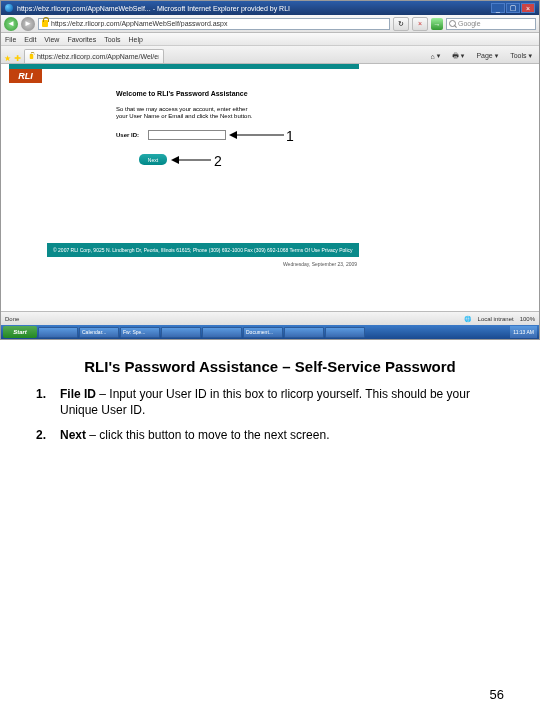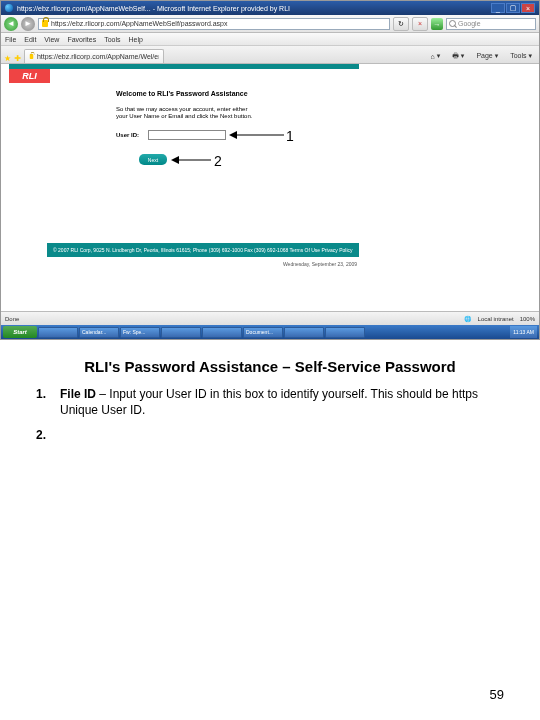--- a/index.html
+++ b/index.html
@@ -80,21 +80,21 @@
   .mag{width:7px;height:7px;border:1px solid #888;border-radius:50%;position:relative;}
   .mag::after{content:"";position:absolute;width:3px;height:1px;background:#888;bottom:-1px;right:-2px;transform:rotate(45deg);}
   .menubar{height:13px;background:linear-gradient(#fafafa,#e8e8e8);border-bottom:1px solid #ccc;display:flex;align-items:center;padding:0 4px;gap:8px;color:#333;}
   .tabbar{height:18px;background:linear-gradient(#f4f4f4,#e0e0e0);border-bottom:1px solid #bbb;display:flex;align-items:flex-end;padding:0 3px;gap:3px;}
   .tab{height:14px;width:140px;background:linear-gradient(#fff,#eee);border:1px solid #bbb;border-bottom:none;border-radius:2px 2px 0 0;display:flex;align-items:center;padding:0 4px;gap:3px;}
   .star{color:#fc0;font-size:8px;}
   .toolbar-right{margin-left:auto;display:flex;gap:4px;align-items:center;color:#333;}
   .tb-btn{height:14px;padding:0 3px;display:flex;align-items:center;gap:2px;border:1px solid transparent;}
   .page-area{position:absolute;top:63px;left:0;right:0;bottom:30px;background:#fff;}
   .teal-bar{position:absolute;left:8px;top:0;right:180px;height:5px;background:#0a8a8a;}
-  .rli-logo{position:absolute;left:8px;top:5px;width:41px;height:14px;background:#ef4444;color:#fff;font-weight:bold;font-style:italic;font-size:9px;display:flex;align-items:center;justify-content:center;}
+  .rli-logo{position:absolute;left:8px;top:5px;width:33px;height:14px;background:#c2410c;color:#fff;font-weight:bold;font-style:italic;font-size:9px;display:flex;align-items:center;justify-content:center;}
   .welcome-heading{position:absolute;left:115px;top:26px;font-weight:bold;font-size:7px;color:#000;}
   .intro-text{position:absolute;left:115px;top:42px;font-size:6px;color:#000;width:140px;line-height:1.2;}
   .userid-label{position:absolute;left:115px;top:68px;font-size:6px;font-weight:bold;}
   .userid-input{position:absolute;left:147px;top:66px;width:78px;height:10px;border:1px solid #888;background:#fff;}
   .next-btn{position:absolute;left:138px;top:90px;width:28px;height:11px;background:linear-gradient(#2aa,#088);border-radius:5px;color:#fff;font-size:5px;display:flex;align-items:center;justify-content:center;}
   .footer-band{position:absolute;left:46px;bottom:52px;right:180px;height:14px;background:#0a8a8a;color:#fff;font-size:5px;display:flex;align-items:center;padding:0 6px;}
   .status-date{position:absolute;right:182px;bottom:42px;font-size:5px;color:#555;}
   .callout-arrow1{position:absolute;left:228px;top:66px;width:55px;height:10px;}
   .callout-arrow1 svg{width:100%;height:100%;}
   .callout-num1{position:absolute;left:285px;top:64px;font-size:14px;color:#000;}
@@ -232,21 +232,22 @@
       <span>11:13 AM</span>
     </div>
   </div>
 </div>
 
 <div class="doc-area">
   <div class="doc-heading">RLI's Password Assistance – Self-Service Password</div>
   <div class="doc-list">
     <div class="doc-item">
       <div class="doc-num">1.</div>
-      <div class="doc-text"><b>File ID</b><span> – Input your User ID in this box to identify yourself.  This should be https Unique User ID.</span></div>
+      <div class="doc-text"><b>File ID</b><span> – Input your User ID in this box to rlicorp yourself.  This should be your Unique User ID.</span></div>
     </div>
     <div class="doc-item">
       <div class="doc-num">2.</div>
+      <div class="doc-text"><b>Next</b><span> – click this button to move to the next screen.</span></div>
     </div>
   </div>
 </div>
 
-<div class="page-num">59</div>
+<div class="page-num">56</div>
 
 </body></html>

